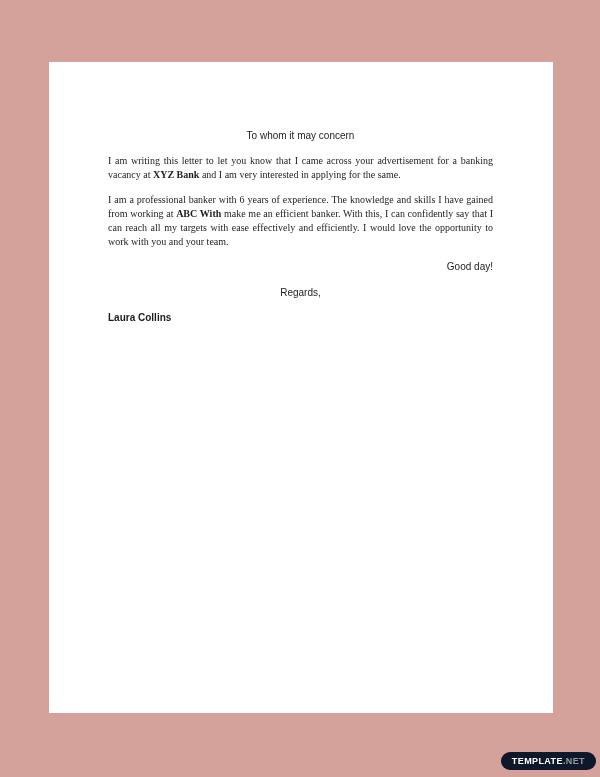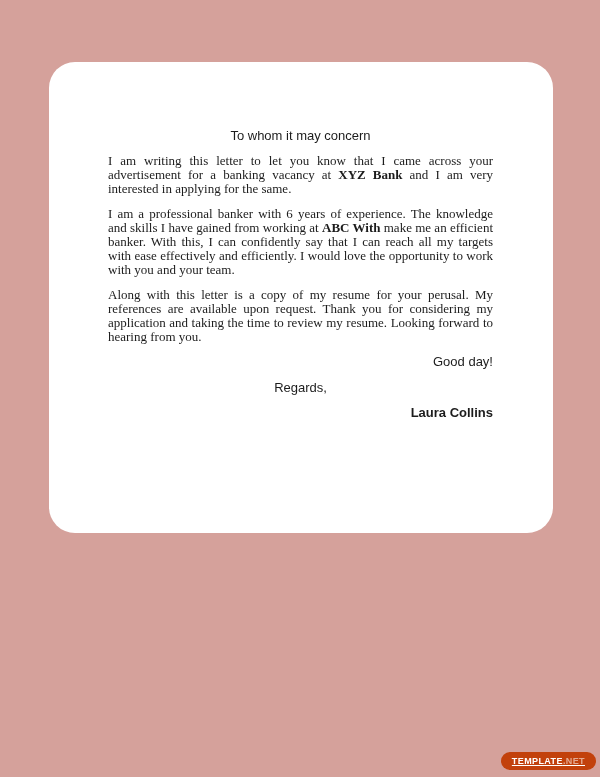--- a/index.html
+++ b/index.html
@@ -16,78 +16,75 @@
   .canvas {
     position: absolute;
     inset: 0;
     background: #d5a19b;
   }
   .page {
     position: absolute;
     left: 49px;
     top: 62px;
     width: 504px;
-    height: 471px;
+    height: 651px;
     background: #ffffff;
     box-sizing: border-box;
     padding: 67px 60px 0 59px;
     color: #1c1c1c;
-    font-size: 13px;
+    font-size: 10px;
     line-height: 14px;
-    border-radius: 26px;
   }
   .salutation {
     text-align: center;
     margin: 0 0 11px 0;
   }
   .para {
     text-align: justify;
     margin: 0 0 11px 0;
     font-family: Liberation Serif, serif;
   }
-  .para b, .signature { font-weight: bold; text-align: right; }
+  .para b, .signature { font-weight: bold; }
   .closing {
     margin: 0 0 12px 0;
     text-align: right;
   }
   .signoff {
     margin: 0 0 11px 0;
     text-align: center;
   }
   .signature div { line-height: 13px; }
   .watermark {
     position: absolute;
     right: 4px;
     bottom: 7px;
     height: 18px;
     padding: 0 11px;
     border-radius: 9px;
-    background: #c2410c;
+    background: #0f172a;
     display: flex;
     align-items: center;
     font-size: 9px;
     font-weight: bold;
     letter-spacing: 0.4px;
     color: #ffffff;
-    text-decoration: underline;
   }
   .watermark .tld {
     color: rgba(255,255,255,0.55);
   }
 </style>
 </head>
 <body>
 
 <div class="canvas">
   <div class="page">
     <div class="salutation">To whom it may concern</div>
     <div>
         <p class="para"><span>I am writing this letter to let you know that I came across your advertisement for a banking vacancy at </span><b>XYZ Bank</b><span> and I am very interested in applying for the same.</span></p>
         <p class="para"><span>I am a professional banker with 6 years of experience. The knowledge and skills I have gained from working at </span><b>ABC With</b><span> make me an efficient banker. With this, I can confidently say that I can reach all my targets with ease effectively and efficiently. I would love the opportunity to work with you and your team.</span></p>
-        <p class="para"><span>Along with this letter is a copy of my resume for your perusal. My references are available upon request. Thank you for considering my application and taking the time to review my resume. Looking forward to hearing from you.</span></p>
       </div>
     <p class="closing">Good day!</p>
     <p class="signoff">Regards,</p>
     <div class="signature">
       <div>Laura Collins</div>
     </div>
   </div>
   <div class="watermark">
       <span>TEMPLATE</span>
       <span class="tld">.NET</span>

